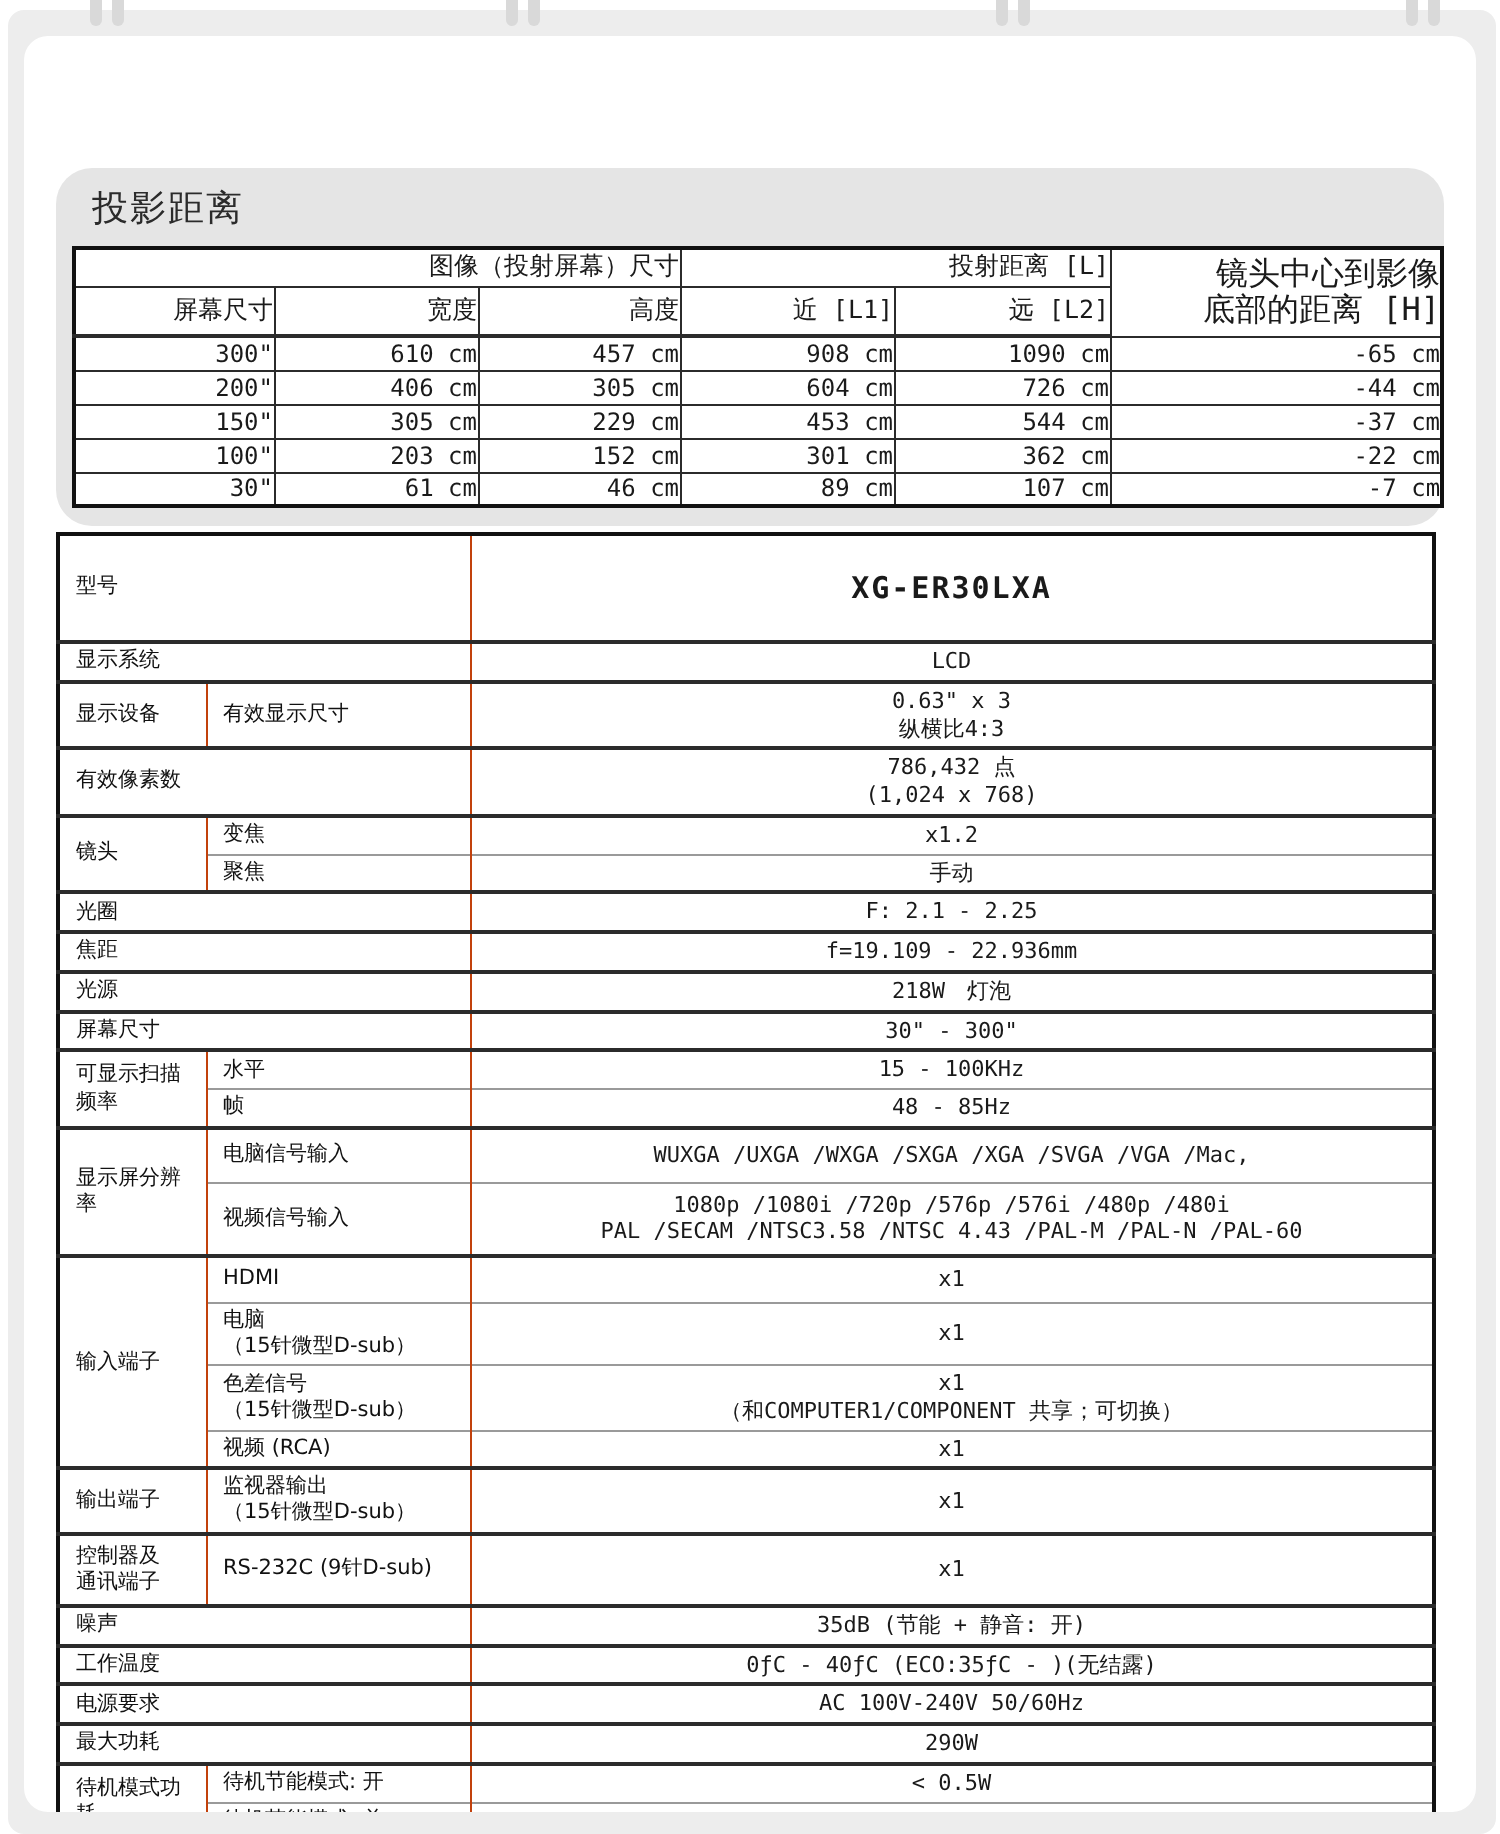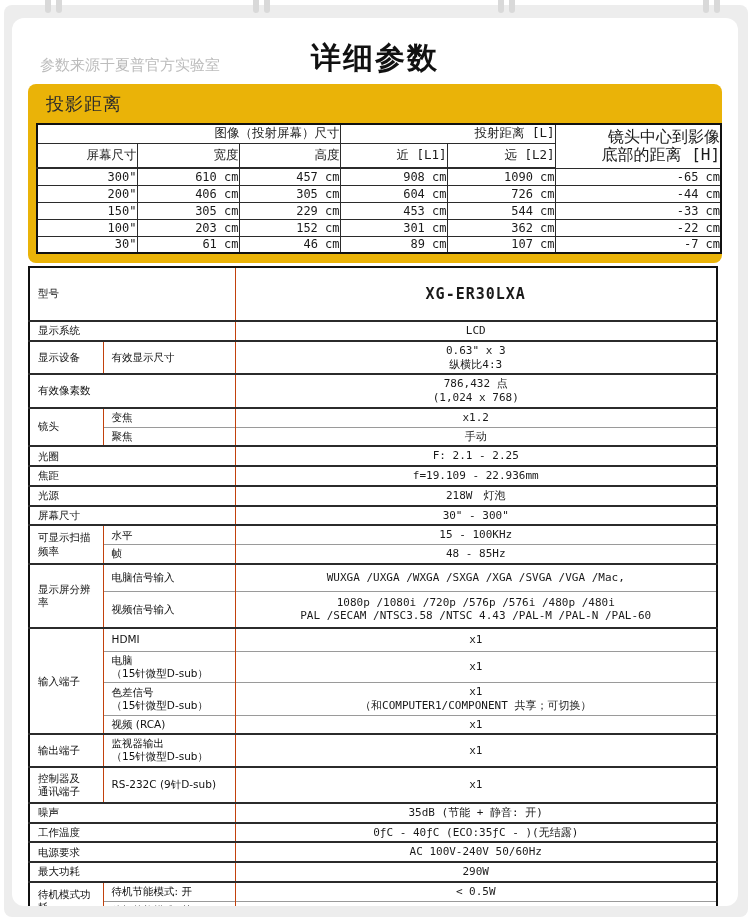--- a/index.html
+++ b/index.html
@@ -14,21 +14,21 @@
           border-radius:0 0 3px 3px; }
 
   .card { position:absolute; left:12px; top:18px; width:726px; height:888px;
           background:#ffffff; border-radius:12px; padding:12px 16px; overflow:hidden; }
 
   .header-row { position:relative; height:54px; }
   .source-note { position:absolute; left:12px; top:26px; font-size:15px; color:#bcbcbc; }
   .page-title  { position:absolute; left:0; right:0; top:8px; text-align:center;
                  font-size:30px; font-weight:700; letter-spacing:2px; color:#111; }
 
-  .panel { background:#eab308; border-radius:8px; padding:7px 8px 9px 4px; width:694px; }
+  .panel { background:#e5e5e5; border-radius:18px; padding:7px 8px 9px 4px; width:694px; }
   .panel-title { font-size:18px; color:#2b2b2b; margin:1px 0 7px 14px; letter-spacing:1px; }
 
   table { border-collapse:collapse; background:#fff; }
   td,th { font-weight:normal; }
 
   
   #proj-table { width:684px; margin-left:4px; border:2px solid #111; table-layout:fixed;
                 font-size:12.5px; }
   #proj-table th, #proj-table td { border:1px solid #2b2b2b; text-align:right;
                 font-family:"DejaVu Sans Mono","DejaVu Sans",monospace; }
@@ -64,22 +64,20 @@
   <div class="mark" style="left:253px"></div>
   <div class="mark" style="left:264px"></div>
   <div class="mark" style="left:498px"></div>
   <div class="mark" style="left:509px"></div>
   <div class="mark" style="left:703px"></div>
   <div class="mark" style="left:714px"></div>
 
   <div class="card">
 
     <div class="header-row">
-      <div class="source-note">参数来源于夏普官方实验室</div>
-      <div class="page-title">详细参数</div>
     </div>
 
     <div class="panel">
       <div class="panel-title">投影距离</div>
 
       <table id="proj-table">
         <colgroup>
           <col style="width:100px">
             <col style="width:102px">
             <col style="width:101px">
@@ -118,21 +116,21 @@
           <td>604 cm</td>
           <td>726 cm</td>
           <td>-44 cm</td>
         </tr>
         <tr>
           <td>150"</td>
           <td>305 cm</td>
           <td>229 cm</td>
           <td>453 cm</td>
           <td>544 cm</td>
-          <td>-33 cm</td>
+          <td>-37 cm</td>
         </tr>
         <tr>
           <td>100"</td>
           <td>203 cm</td>
           <td>152 cm</td>
           <td>301 cm</td>
           <td>362 cm</td>
           <td>-22 cm</td>
         </tr>
         <tr>

